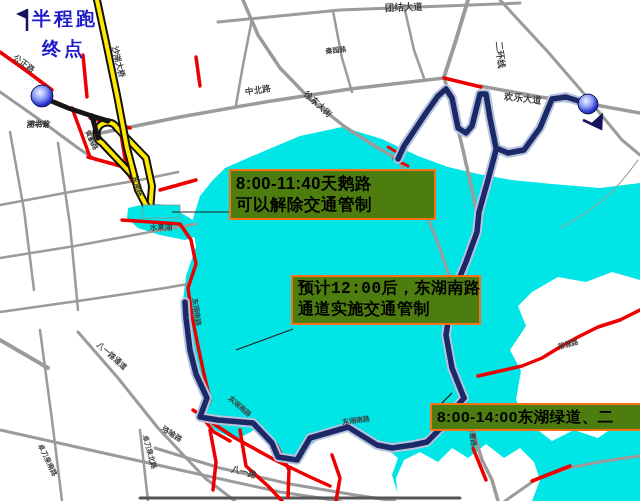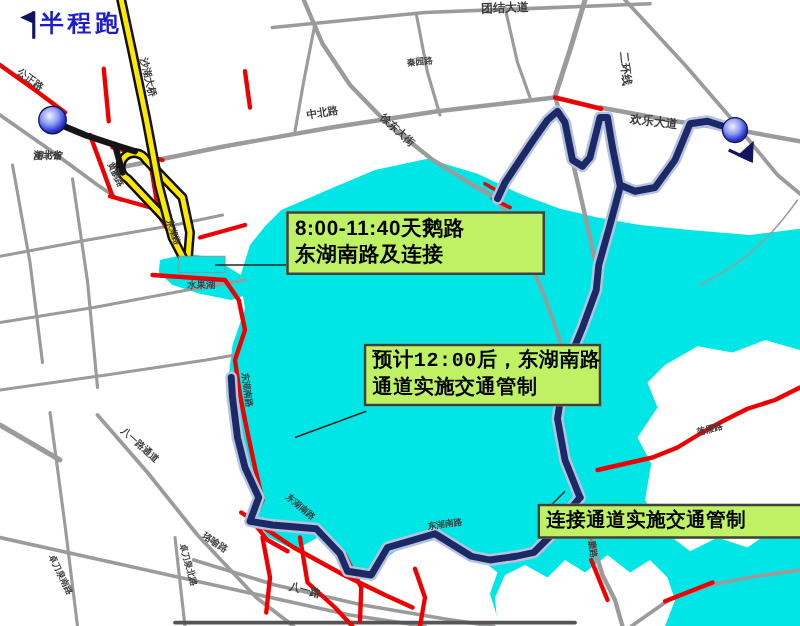--- a/index.html
+++ b/index.html
@@ -3,21 +3,21 @@
 <meta charset="utf-8">
 <style>
   html,body{margin:0;padding:0;background:#fff;}
   #stage{position:relative;width:640px;height:501px;background:#fff;overflow:hidden;
          font-family:"Liberation Sans","DejaVu Sans",sans-serif;}
   #map-svg{position:absolute;left:0;top:0;}
   
   .rl{position:absolute;color:#3c3c3c;font-weight:bold;white-space:nowrap;
       transform-origin:center;line-height:1;}
   
-  .callout{position:absolute;background:#bef264;border:2px solid #404040;color:#000;
+  .callout{position:absolute;background:#4d7c0f;border:2px solid #f97316;color:#000;
            font-weight:bold;line-height:1.3;padding:2px 5px;letter-spacing:0.5px;}
   .callout div{white-space:nowrap;}
   #callout-1{left:229px;top:169px;width:193px;font-size:16.5px;}
   #callout-2{left:291px;top:275px;width:176px;font-size:16px;font-family:Liberation Mono, monospace;}
   #callout-3{left:430px;top:403px;width:202px;font-size:15.5px;}
   
   #race-title{position:absolute;left:16px;top:6px;color:#1c1ccd;font-weight:bold;
               font-size:19px;letter-spacing:3px;}
   #race-title .t-row{display:flex;align-items:flex-end;gap:2px;}
   #race-title .t2{margin-left:26px;margin-top:4px;}
@@ -175,27 +175,28 @@
     </div>
 
   <div id="race-title">
     <div class="t-row">
       <svg width="14" height="24" viewBox="0 0 14 24">
         <line x1="11" y1="1" x2="11" y2="23" stroke="#14145e" stroke-width="2.5"></line>
         <path d="M11,1 L0,6 11,11 Z" fill="#14145e"></path>
       </svg>
       <span>半程跑</span>
     </div>
+    <div class="t2">终点</div>
   </div>
 
   <div id="callout-1" class="callout">
     <div>8:00-11:40天鹅路</div>
-    <div>东湖南路及连接</div>
+    <div>可以解除交通管制</div>
   </div>
   <div id="callout-2" class="callout">
     <div>预计12:00后，东湖南路</div>
     <div>通道实施交通管制</div>
   </div>
   <div id="callout-3" class="callout">
-    <div>连接通道实施交通管制</div>
+    <div>8:00-14:00东湖绿道、二</div>
   </div>
 
 </div>
 
 </body></html>

